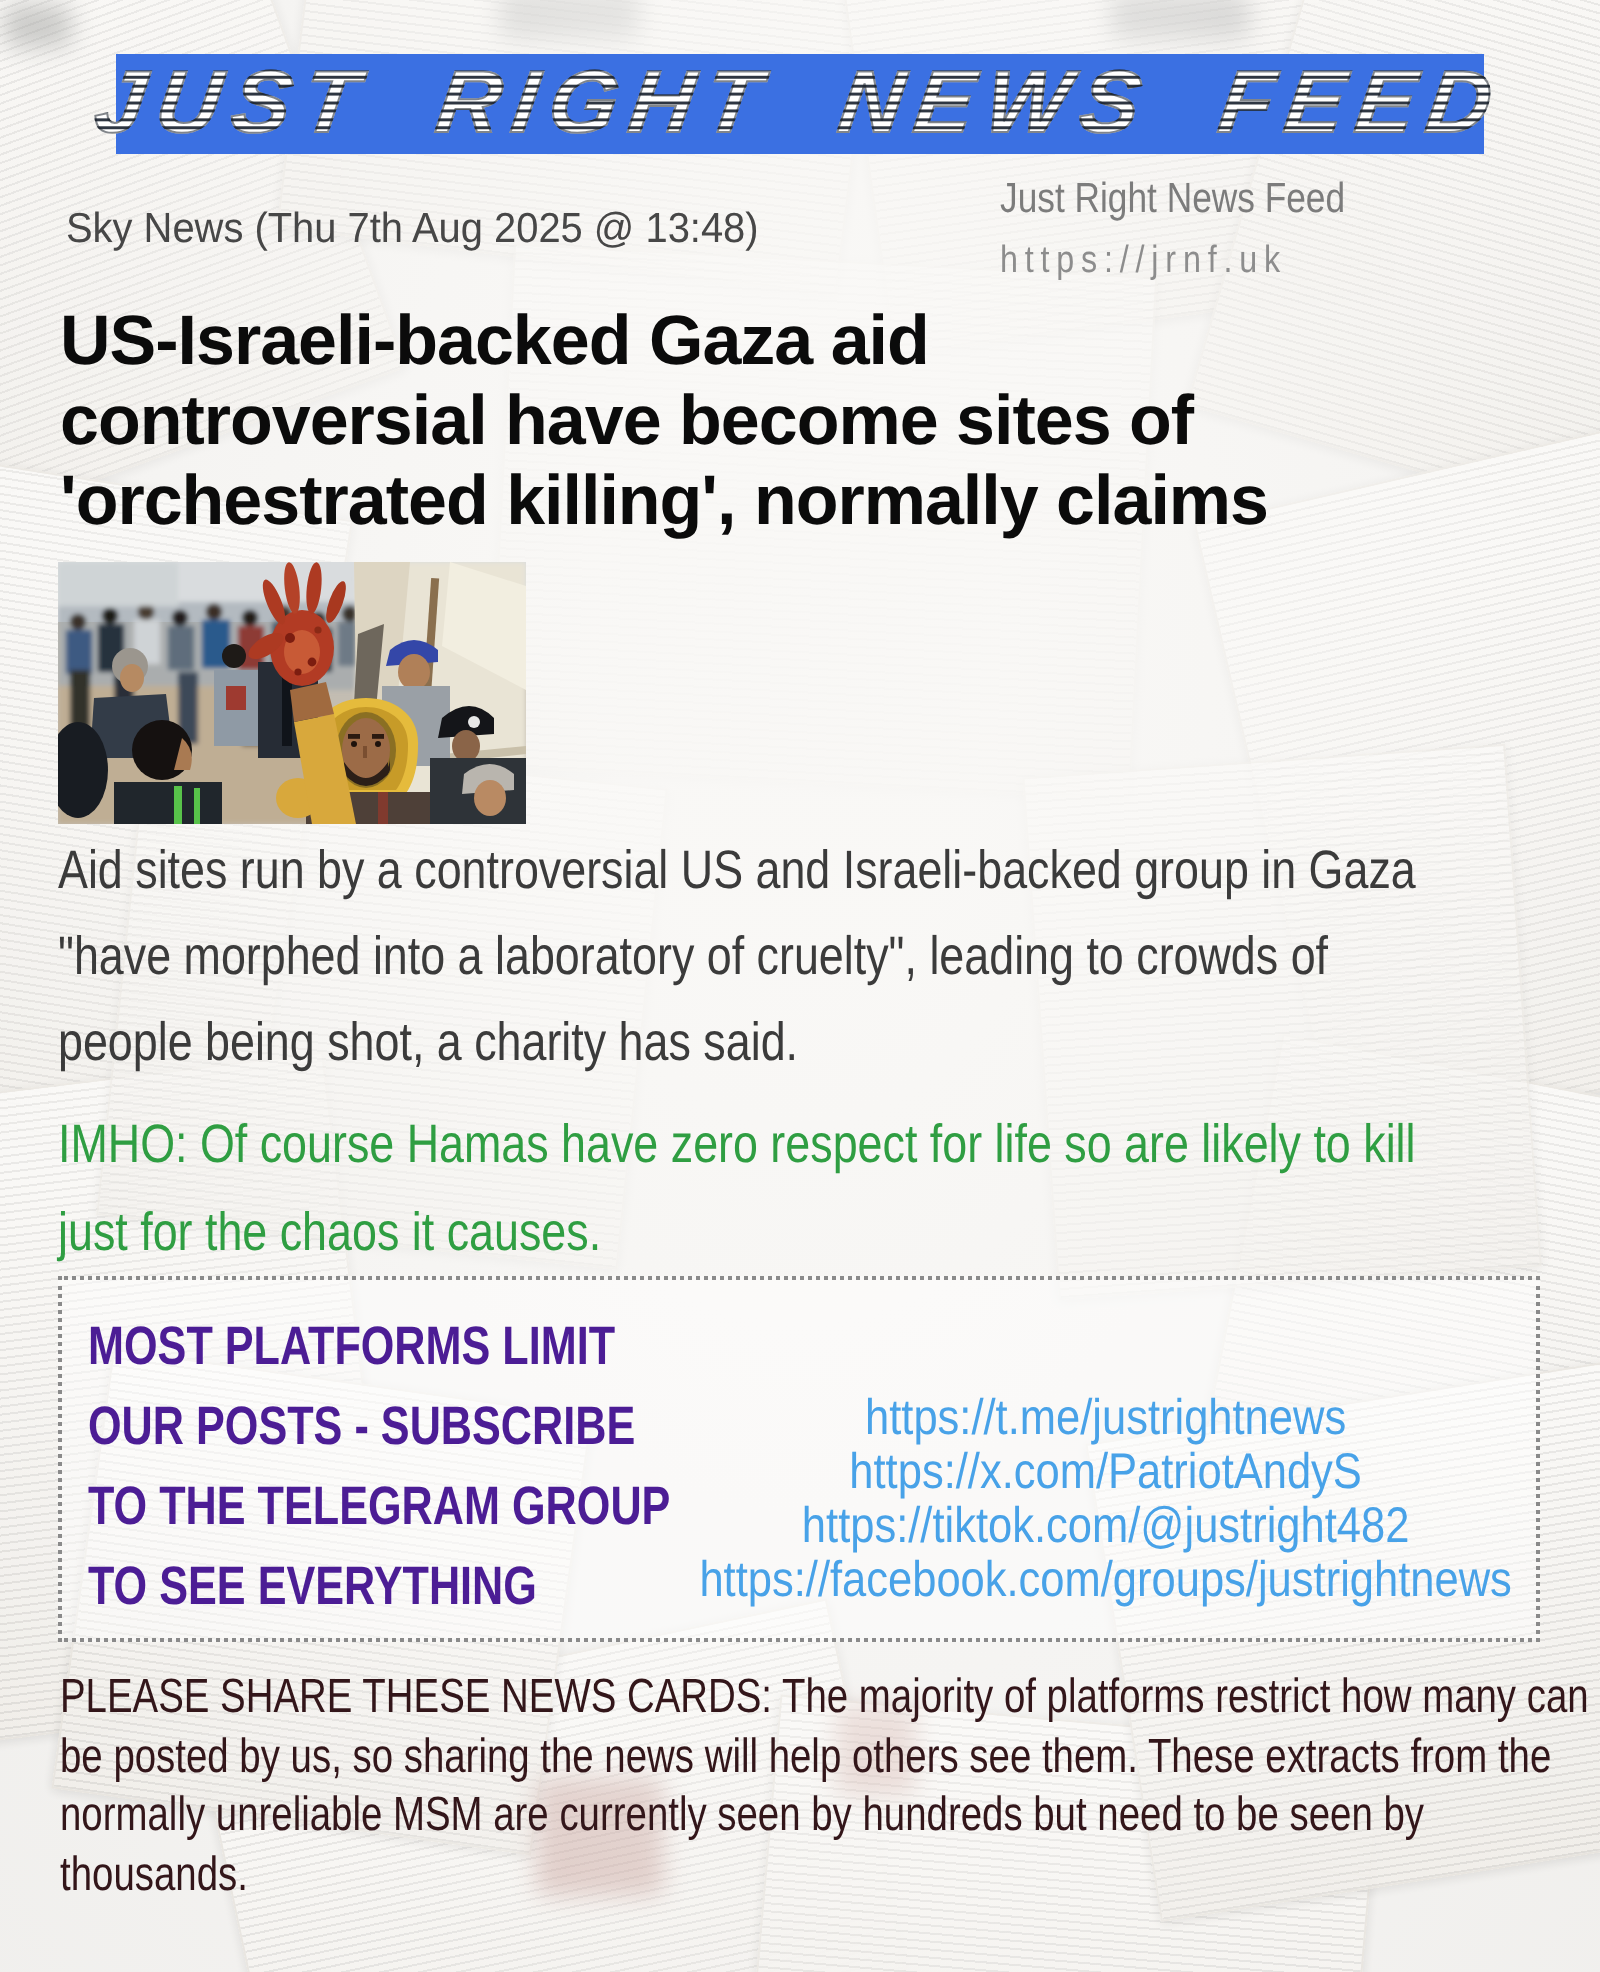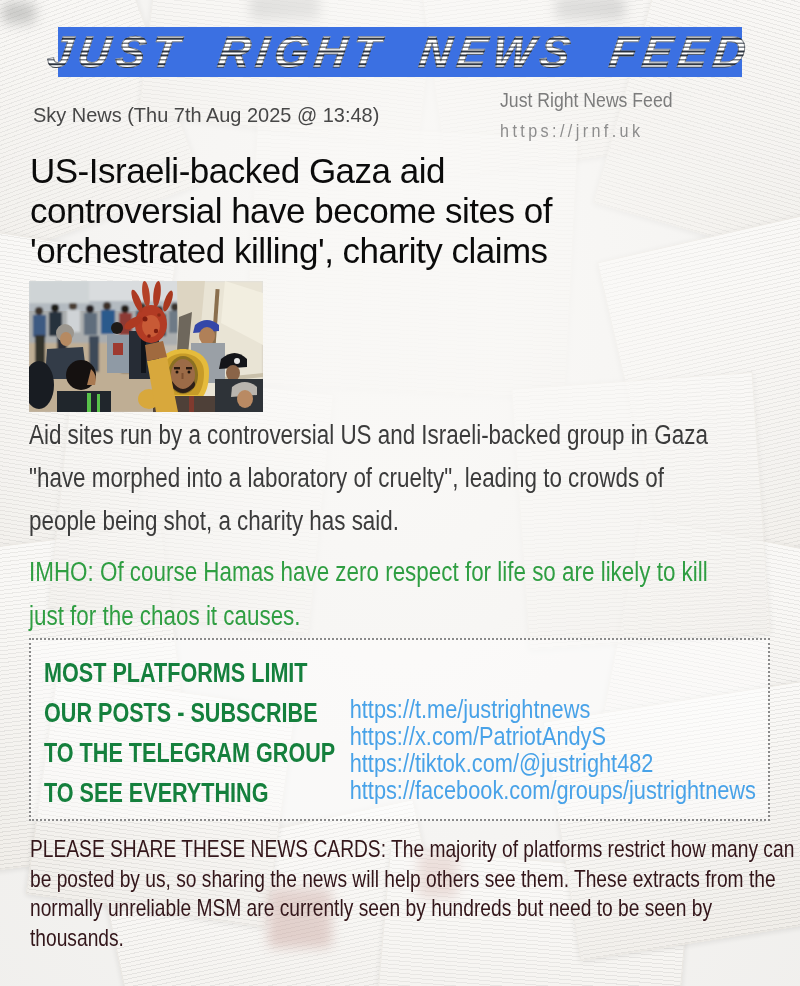--- a/index.html
+++ b/index.html
@@ -68,42 +68,42 @@
     font-size:21px; color:#7c7c7c; white-space:nowrap;
     transform:scaleX(0.84); transform-origin:0 0;
   }
   .brand-url{
     margin-top:8px; font-size:19px; letter-spacing:4px; color:#8d8d8d;
     white-space:nowrap; transform:scaleX(0.85); transform-origin:0 0;
   }
   
   .headline{position:absolute; left:30px; top:151px; color:#0b0b0b;}
   .hline{
-    font-size:35px; font-weight:400; line-height:40px; letter-spacing:-0.5px;
+    font-size:35px; font-weight:700; line-height:40px; letter-spacing:-0.5px;
     white-space:nowrap;
   }
   
   .photo{position:absolute; left:29px; top:281px; width:234px; height:131px;}
   .photo svg{display:block;}
   
   .body-par{position:absolute; left:29px; top:414px; color:#3b3b3b;}
   .bline{font-size:27px; line-height:43px; white-space:nowrap;
     transform:scaleX(0.83); transform-origin:0 0;}
   .opinion{position:absolute; left:29px; top:550px; color:#2f9e42;}
   .oline{font-size:27px; line-height:44px; white-space:nowrap;
     transform:scaleX(0.83); transform-origin:0 0;}
   
   .subbox{
     position:absolute; left:29px; top:638px; width:737px; height:179px;
     border:2px dotted #8a8a8a; background:rgba(255,255,255,0.45);
   }
-  .redmsg{position:absolute; left:13px; top:13px; color:#15803d;}
+  .redmsg{position:absolute; left:13px; top:13px; color:#4c1d95;}
   .rline{font-size:27px; font-weight:700; line-height:40px; white-space:nowrap;
     transform:scaleX(0.80); transform-origin:0 0;}
-  .links{position:absolute; right:12px; top:56px; text-align:left; color:#48a2e8;}
+  .links{position:absolute; right:12px; top:56px; text-align:center; color:#48a2e8;}
   .lline{display:block; font-size:25px; line-height:27px; white-space:nowrap;
     transform:scaleX(0.87); transform-origin:100% 0;
     color:#48a2e8; text-decoration:none;}
   
   .footer{position:absolute; left:30px; top:834px; color:#33161a;}
   .fline{font-size:24px; line-height:29.5px; white-space:nowrap;
     transform:scaleX(0.80); transform-origin:0 0;}
 </style>
 </head>
 <body>
@@ -140,21 +140,21 @@
 
   <div class="meta-source">Sky News (Thu 7th Aug 2025 @ 13:48)</div>
   <div class="brand">
     <div class="brand-name">Just Right News Feed</div>
     <div class="brand-url">https://jrnf.uk</div>
   </div>
 
   <div class="headline">
     <div class="hline">US-Israeli-backed Gaza aid</div>
     <div class="hline">controversial have become sites of</div>
-    <div class="hline">'orchestrated killing', charity claims</div>
+    <div class="hline">'orchestrated killing', normally claims</div>
   </div>
 
   <div class="photo">
     <svg width="234" height="131" viewBox="0 0 234 131">
       <defs>
         <filter id="pb" x="-10%" y="-10%" width="120%" height="120%">
           <feGaussianBlur stdDeviation="1.3"></feGaussianBlur>
         </filter>
       </defs>
       <rect width="234" height="131" fill="#c3bdb2"></rect>

